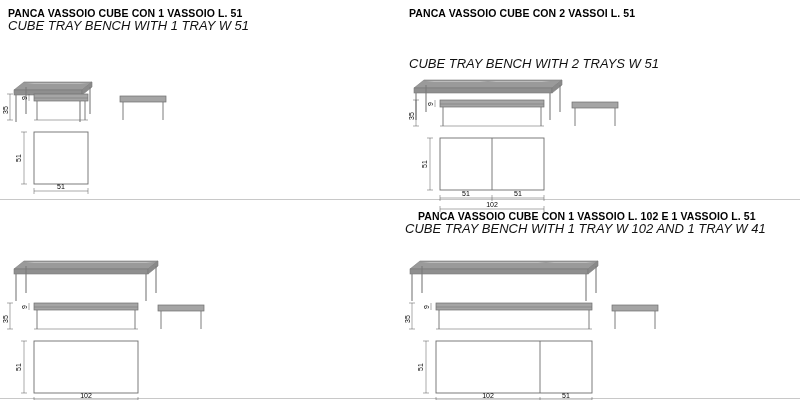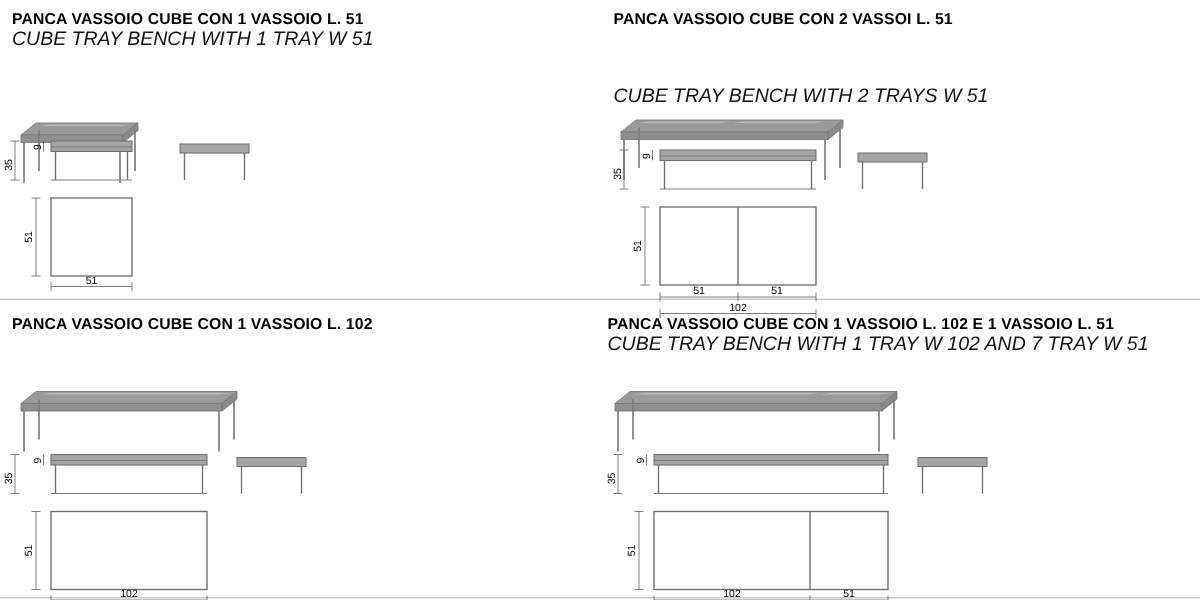--- a/index.html
+++ b/index.html
@@ -199,21 +199,20 @@
       <g>
         <line x1="36" y1="171" x2="140" y2="171" stroke="#555" stroke-width="0.5"></line>
         <line x1="36" y1="168" x2="36" y2="174" stroke="#555" stroke-width="0.5"></line>
         <line x1="140" y1="168" x2="140" y2="174" stroke="#555" stroke-width="0.5"></line>
         <text class="dimtxt" x="88" y="169" text-anchor="middle">102</text>
       </g>
     </svg>
   </div>
 
   <div class="panel panel-bl">
-    <div class="title" style="position:absolute;left:8px;top:5px;">PANCA VASSOIO CUBE CON 1 VASSOIO L. 102</div>
 
     <svg width="395" height="160" viewBox="0 0 395 160" style="position:absolute;left:0;top:36px;">
       <g>
         <polygon points="14,28 148,28 158,20 24,20" fill="#9a9a9a" stroke="#7a7a7a" stroke-width="0.6"></polygon>
         <polygon points="26,22 146,22 154,21 34,21" fill="#bcbcbc"></polygon>
         <rect x="14" y="28" width="134" height="5" fill="#8f8f8f" stroke="#7a7a7a" stroke-width="0.6"></rect>
         <polygon points="148,28 158,20 158,25 148,33" fill="#8a8a8a" stroke="#7a7a7a" stroke-width="0.6"></polygon>
         <line x1="16" y1="33" x2="16" y2="60" stroke="#7a7a7a" stroke-width="1.1"></line>
         <line x1="146" y1="33" x2="146" y2="60" stroke="#7a7a7a" stroke-width="1.1"></line>
         <line x1="156" y1="25" x2="156" y2="52" stroke="#7a7a7a" stroke-width="1.1"></line>
@@ -257,22 +256,22 @@
       <g>
         <line x1="34" y1="159" x2="138" y2="159" stroke="#555" stroke-width="0.5"></line>
         <line x1="34" y1="156" x2="34" y2="162" stroke="#555" stroke-width="0.5"></line>
         <line x1="138" y1="156" x2="138" y2="162" stroke="#555" stroke-width="0.5"></line>
         <text class="dimtxt" x="86" y="157" text-anchor="middle">102</text>
       </g>
     </svg>
   </div>
 
   <div class="panel panel-br">
-    <div class="title" style="position:absolute;left:5px;top:5px;">PANCA VASSOIO CUBE CON 1 VASSOIO L. 102 E 1 VASSOIO L. 51</div>
-    <div class="subtitle" style="position:absolute;left:5px;top:18px;">CUBE TRAY BENCH WITH 1 TRAY W 102 AND 7 TRAY W 51</div>
+    <div class="title" style="position:absolute;left:18px;top:5px;">PANCA VASSOIO CUBE CON 1 VASSOIO L. 102 E 1 VASSOIO L. 51</div>
+    <div class="subtitle" style="position:absolute;left:5px;top:18px;">CUBE TRAY BENCH WITH 1 TRAY W 102 AND 1 TRAY W 41</div>
 
     <svg width="400" height="175" viewBox="0 0 400 175" style="position:absolute;left:0;top:36px;">
       <g>
         <polygon points="10,28 188,28 198,20 20,20" fill="#9a9a9a" stroke="#7a7a7a" stroke-width="0.6"></polygon>
         <polygon points="22,22 138,22 146,21 30,21" fill="#bcbcbc"></polygon>
         <polygon points="146,22 186,22 194,21 154,21" fill="#bcbcbc"></polygon>
         <rect x="10" y="28" width="178" height="5" fill="#8f8f8f" stroke="#7a7a7a" stroke-width="0.6"></rect>
         <polygon points="188,28 198,20 198,25 188,33" fill="#8a8a8a" stroke="#7a7a7a" stroke-width="0.6"></polygon>
         <line x1="12" y1="33" x2="12" y2="60" stroke="#7a7a7a" stroke-width="1.1"></line>
         <line x1="186" y1="33" x2="186" y2="60" stroke="#7a7a7a" stroke-width="1.1"></line>

